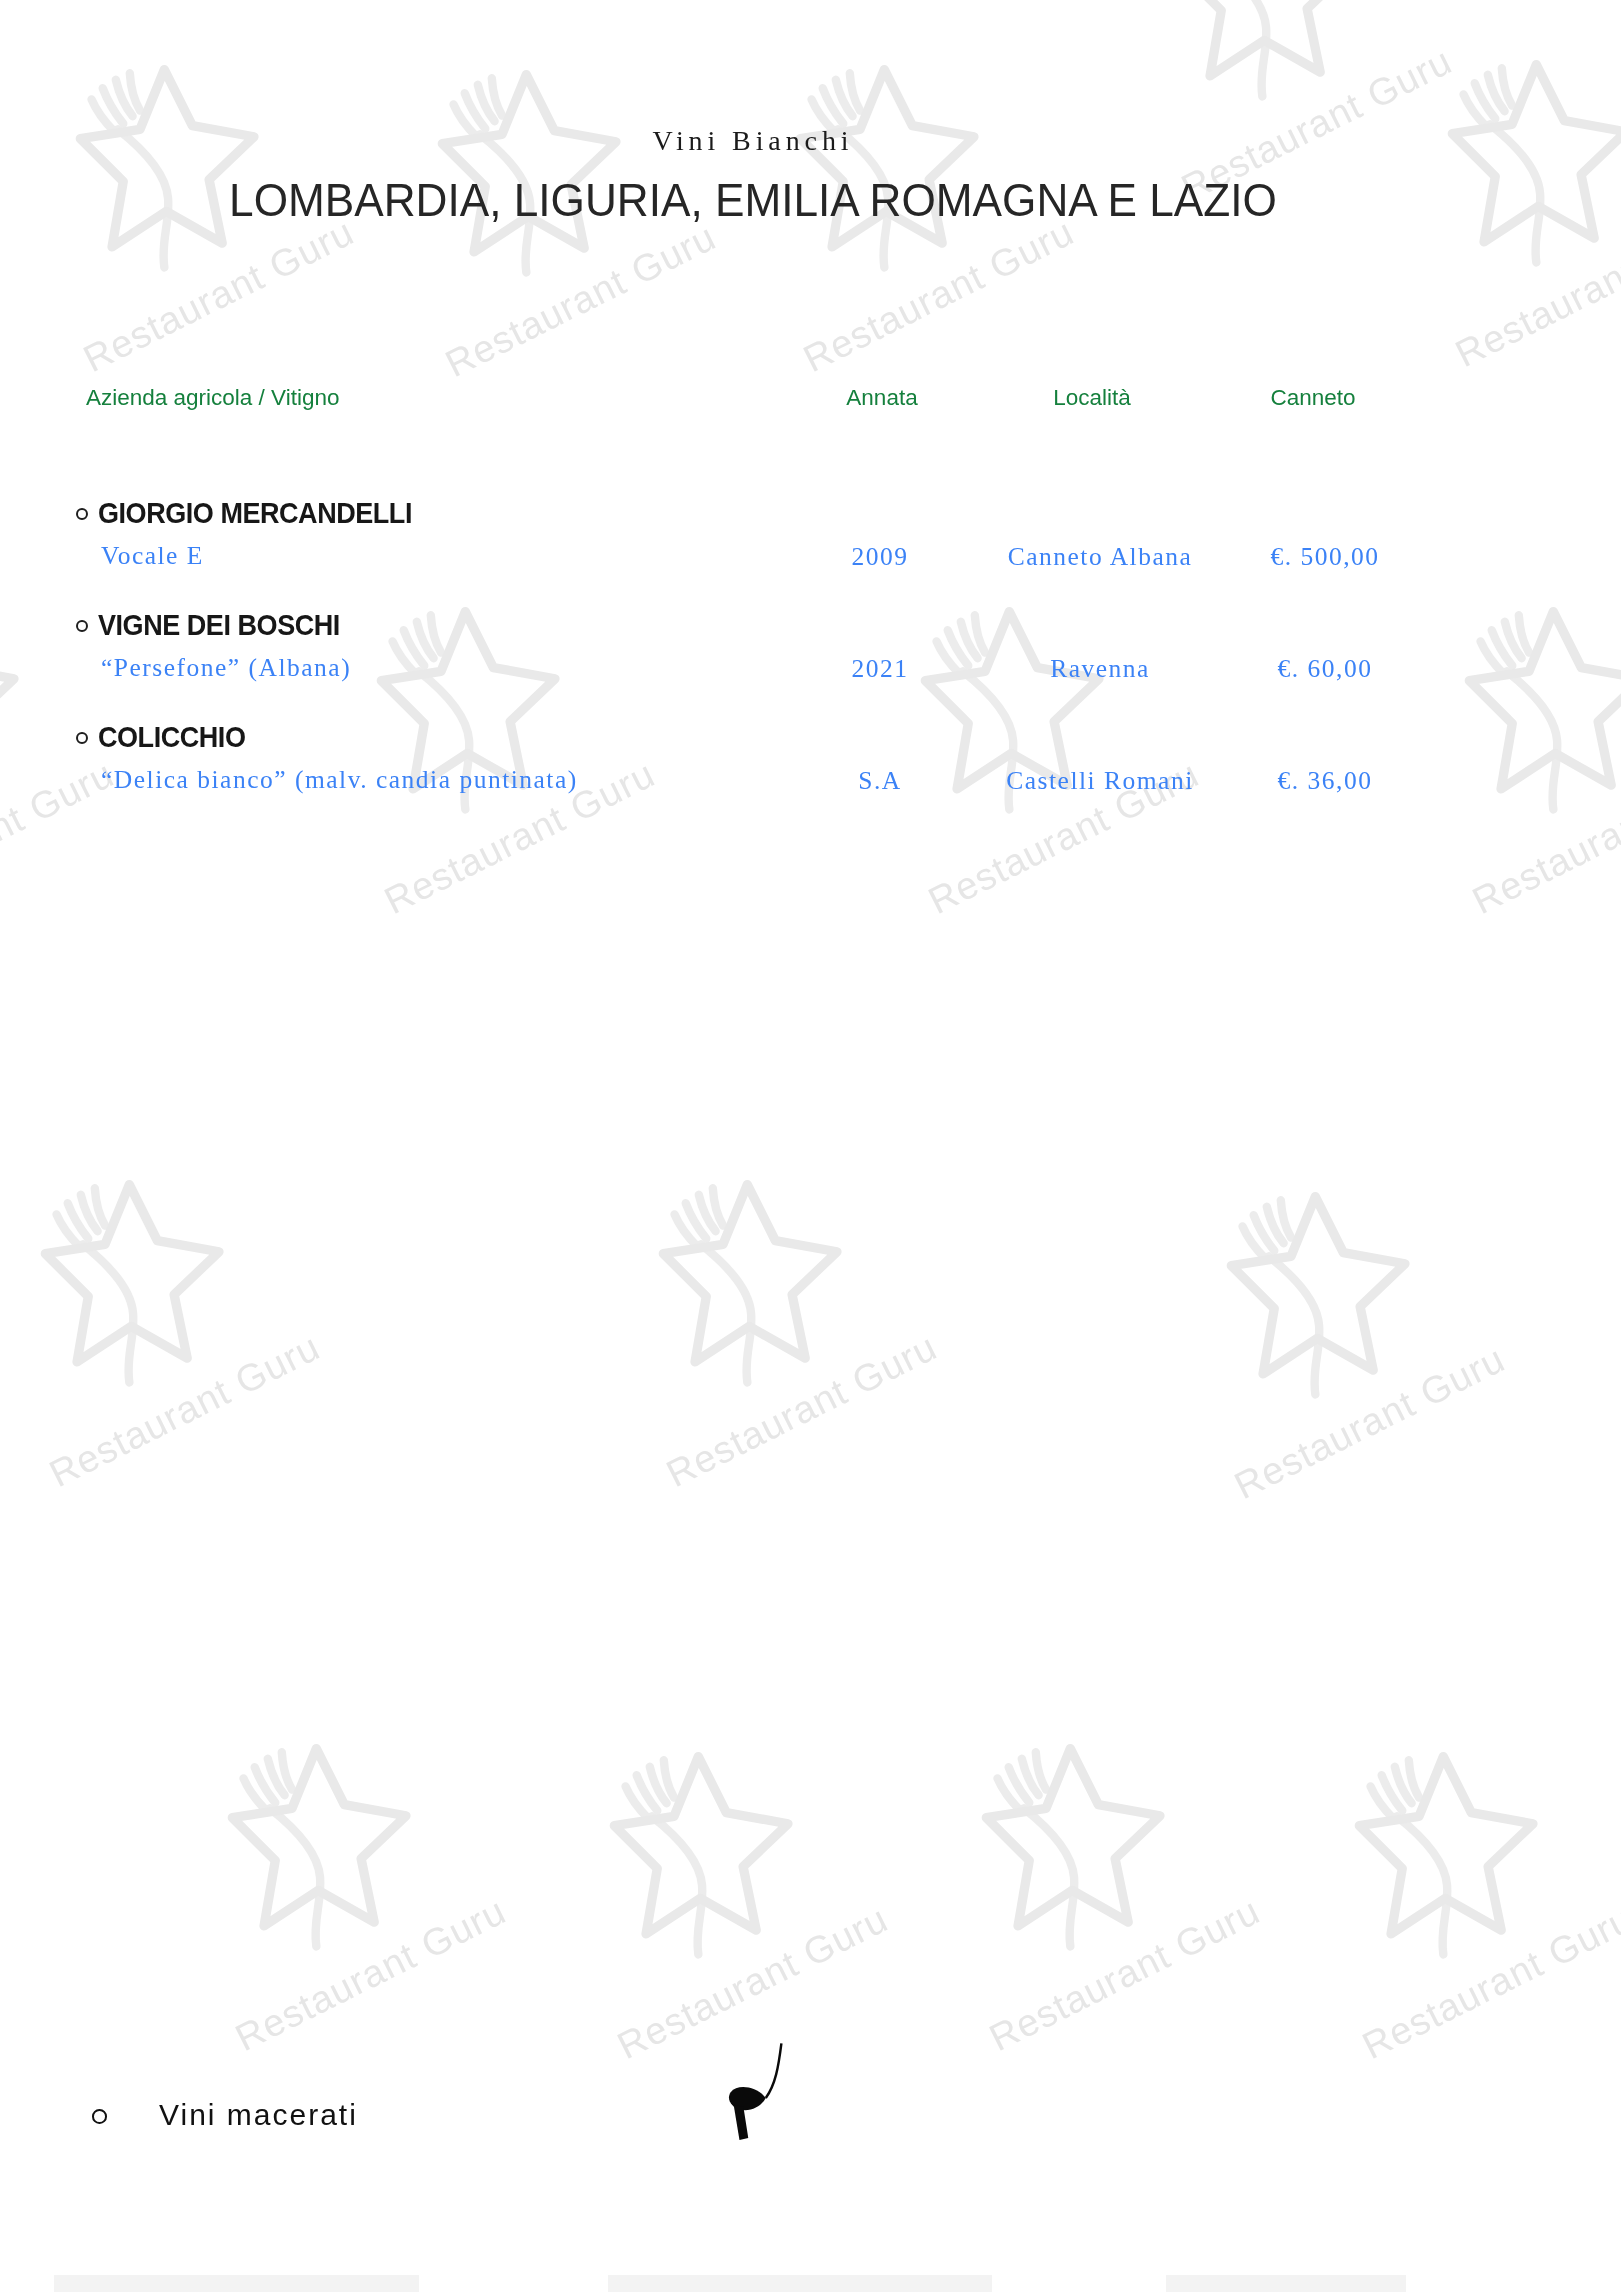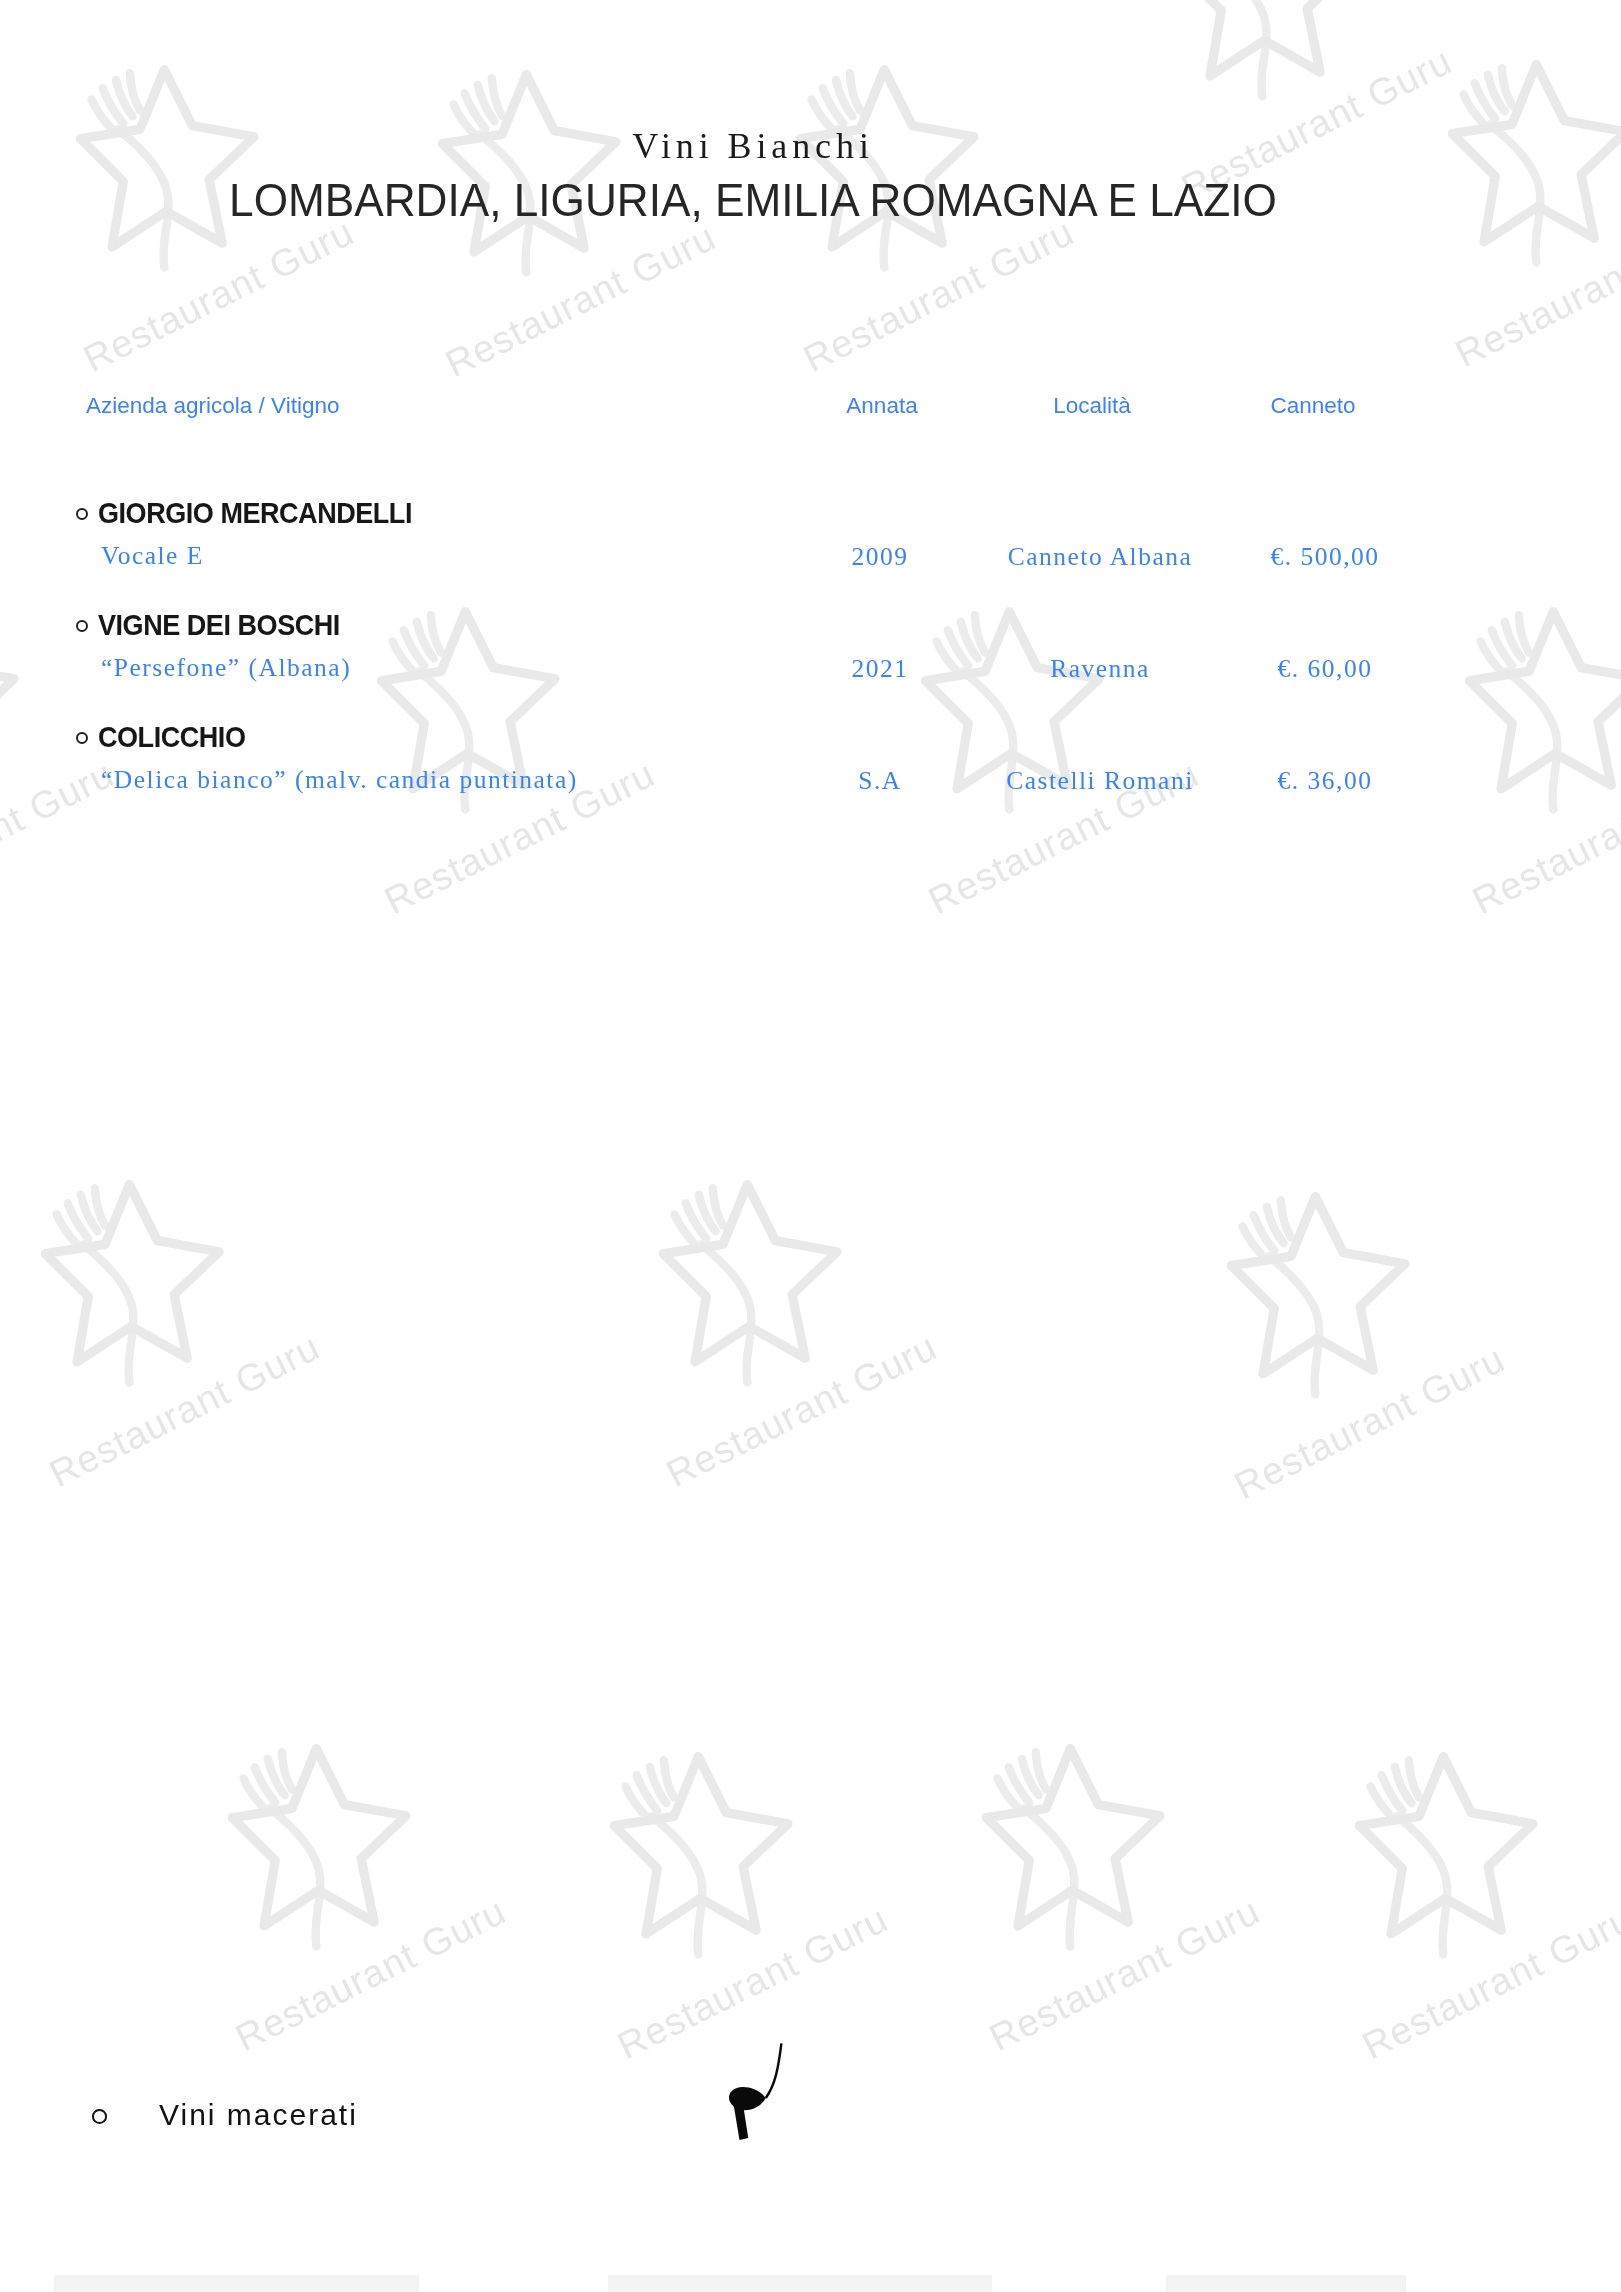--- a/index.html
+++ b/index.html
@@ -23,30 +23,30 @@
     color:#e6e6e6;
     transform:rotate(-26.5deg);
     transform-origin:left bottom;
     white-space:nowrap;
   }
   
   .header{position:absolute;left:0;top:0;width:1506px;text-align:center;}
   .subtitle{
     position:absolute;left:0;top:125px;width:100%;
     font-family:"Liberation Serif", serif;
-    font-size:36px;letter-spacing:4.9px;color:#1b1b1b;
+    font-size:28px;letter-spacing:4.9px;color:#1b1b1b;
   }
   .main-title{
     position:absolute;left:0;top:173px;width:100%;
     font-size:46px;font-weight:400;letter-spacing:0px;color:#262626;
     transform:scaleX(0.96);transform-origin:center;
     white-space:nowrap;
   }
   
-  .col-head{position:absolute;top:385px;font-size:22.5px;color:#3b82f6;margin-top:8px;}
+  .col-head{position:absolute;top:385px;font-size:22.5px;color:#15803d;}
   .col-head.producer{left:86px;}
   .col-head.center{transform:translateX(-50%);}
   .col-annata{left:882px;}
   .col-localita{left:1092px;}
   .col-prezzo{left:1313px;}
   
   .entries{position:absolute;left:0;top:0;width:100%;}
   .entry{position:absolute;left:0;width:100%;height:103px;}
   .entry:nth-child(1){top:496px;}
   .entry:nth-child(2){top:608px;}

